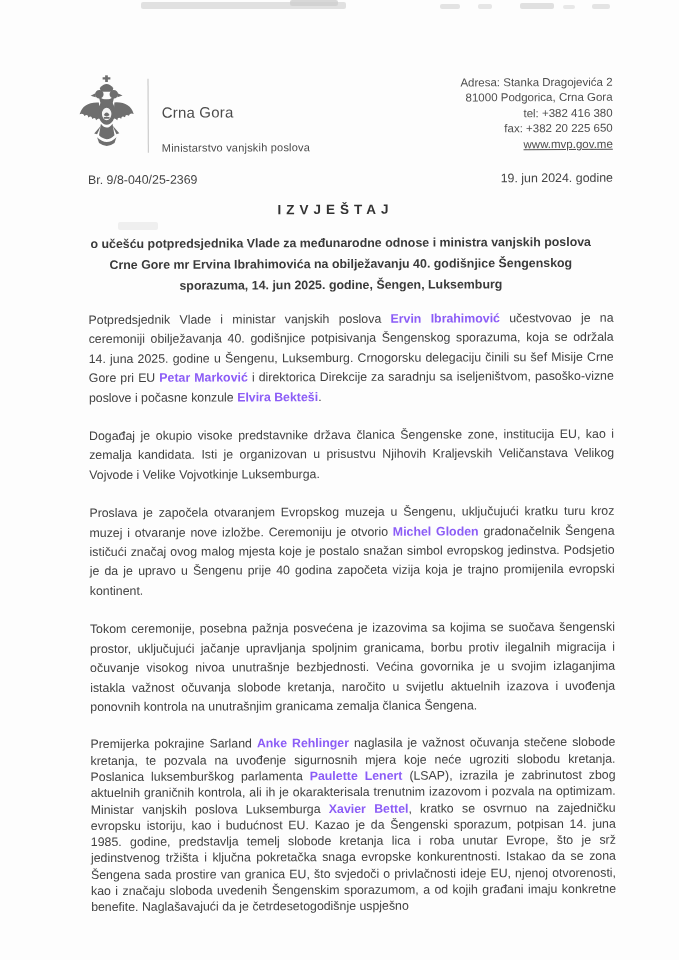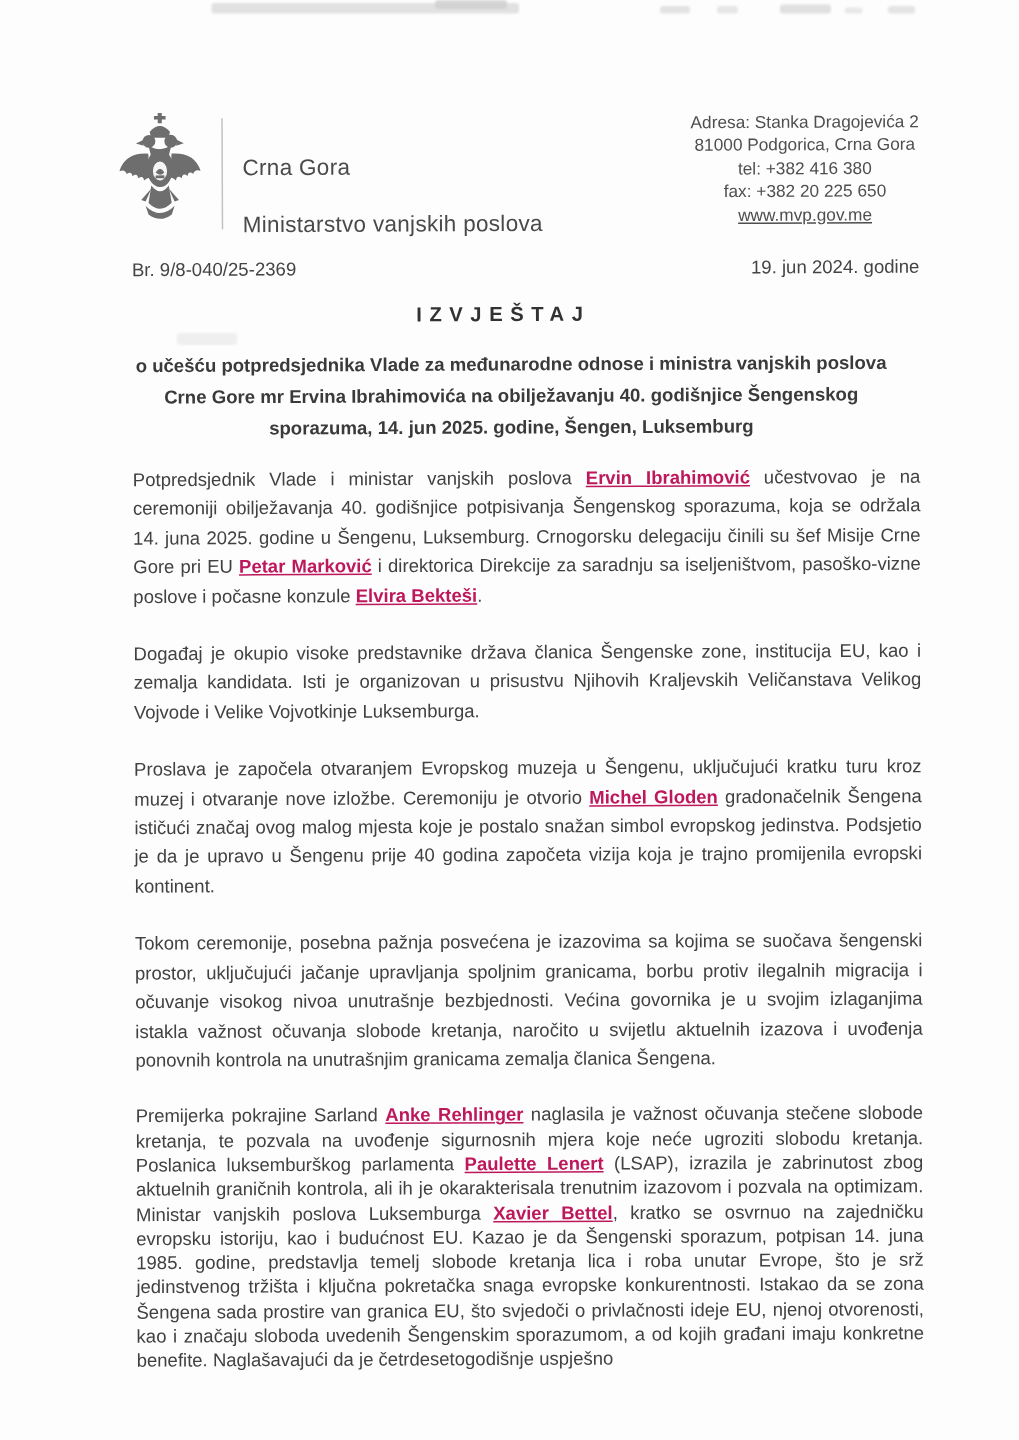--- a/index.html
+++ b/index.html
@@ -14,36 +14,36 @@
   .smudge{position:absolute;border-radius:2px;filter:blur(0.7px);}
 
   .tilt{position:absolute;inset:0;transform:rotate(-0.25deg);transform-origin:50% 20%;}
 
   
   .header{position:absolute;top:74px;left:78px;right:66px;display:flex;align-items:flex-start;}
   .coat{width:58px;height:78px;flex:0 0 auto;}
   .divider{width:1px;height:74px;background:#c2c2c2;margin:4px 0 0 12px;}
   .brand-text{padding:6px 0 0 13px;}
   .country{font-size:15px;color:#4a4a4a;letter-spacing:.2px;margin-top:23px;}
-  .ministry{font-size:15px;color:#4a4a4a;margin-top:21px;letter-spacing:.2px;}
-  .addr{margin-left:auto;text-align:center;font-size:11.5px;line-height:15.4px;color:#4e4e4e;margin-top:2px;}
+  .ministry{font-size:11px;color:#4a4a4a;margin-top:21px;letter-spacing:.2px;}
+  .addr{margin-left:auto;text-align:right;font-size:11.5px;line-height:15.4px;color:#4e4e4e;margin-top:2px;}
   .website{text-decoration:underline;color:#4e4e4e;}
 
   
   .refrow{position:absolute;top:172px;left:88px;right:66px;display:flex;justify-content:space-between;font-size:12.4px;color:#444;}
 
   .title{position:absolute;top:202px;left:0;right:8px;text-align:center;font-size:13.5px;font-weight:bold;letter-spacing:5px;color:#323232;}
 
   .subtitle{position:absolute;top:233px;left:90px;right:88px;text-align:center;font-size:12.4px;line-height:21px;font-weight:bold;color:#3a3a3a;}
 
   
   .content{position:absolute;top:310px;left:88px;right:66px;text-align:justify;font-size:12.35px;line-height:19.4px;color:#414141;}
   .content p{margin:0 0 19px 0;}
   .content p.dense{line-height:16.3px;margin-bottom:0;}
-  .content b{color:#be185d;text-decoration:underline;}
+  .content b{color:#8b5cf6;}
 </style>
 </head>
 <body>
 
 <div class="page">
 
   <div class="smudge" style="left:141px;top:2px;width:205px;height:7px;background:#d8d8d8;opacity:.75;"></div>
   <div class="smudge" style="left:290px;top:0;width:48px;height:6px;background:#cfcfcf;opacity:.8;"></div>
   <div class="smudge" style="left:440px;top:4px;width:20px;height:5px;background:#e3e3e3;"></div>
   <div class="smudge" style="left:478px;top:4px;width:14px;height:5px;background:#e6e6e6;"></div>

